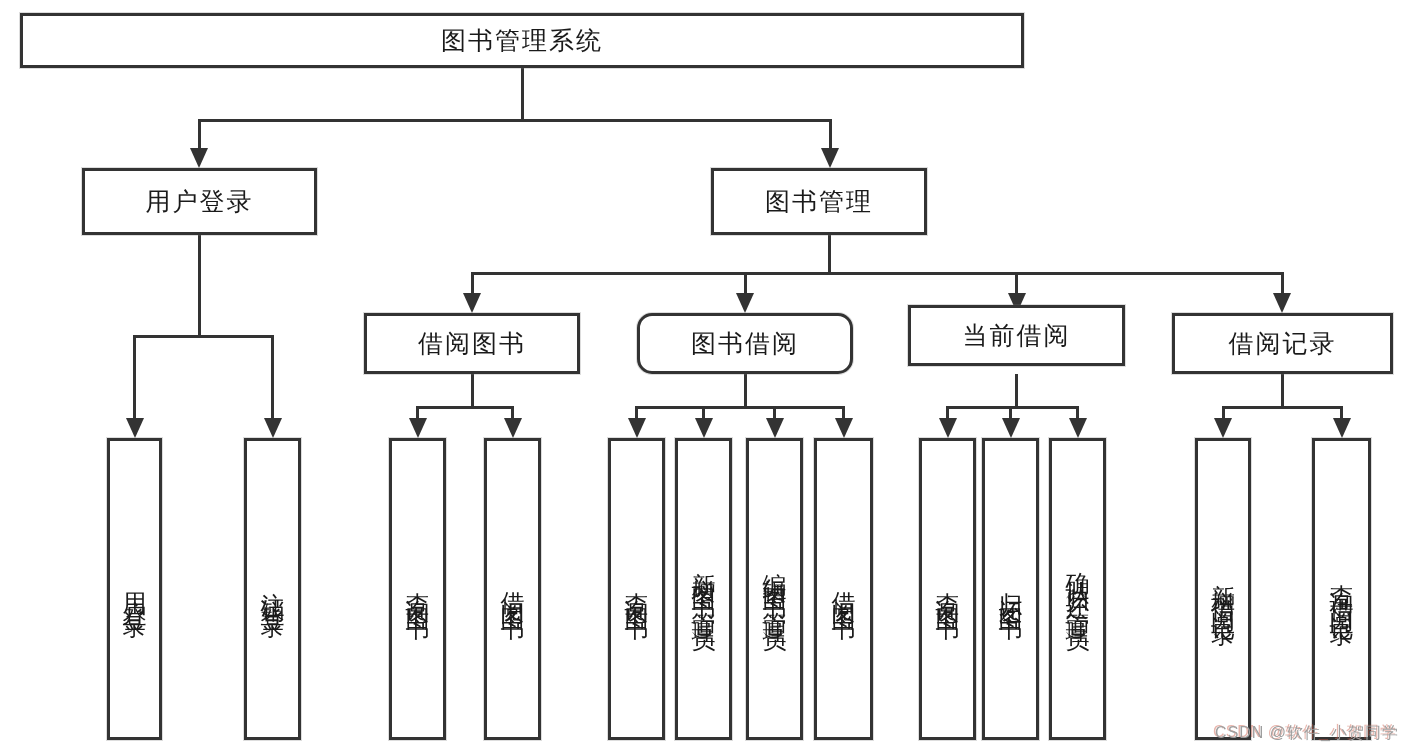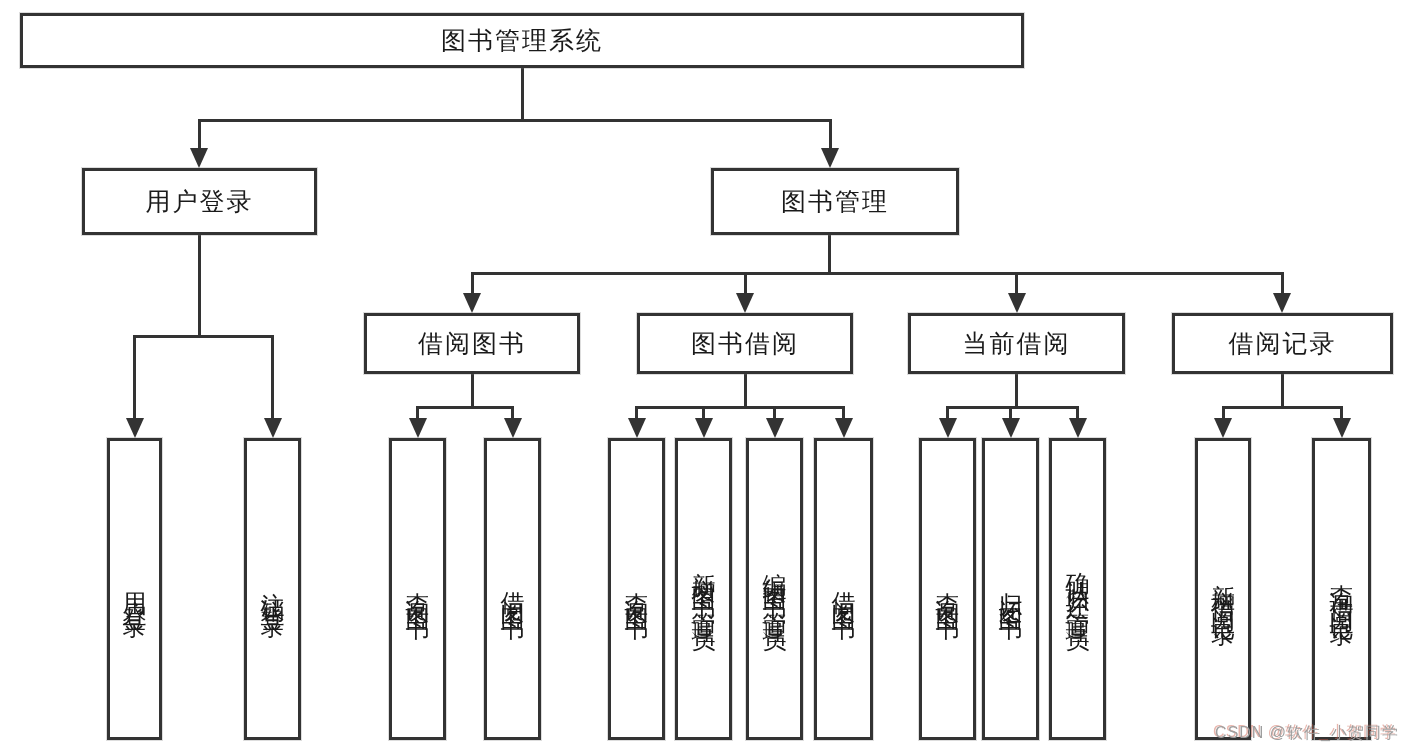--- a/index.html
+++ b/index.html
@@ -120,31 +120,31 @@
     <div class="ah" style="left:1341.5px;top:418px;"></div>
   </div>
 
   <div class="node" style="left:20px;top:13px;width:1004px;height:55px;">
     <span class="hlabel">图书管理系统</span>
   </div>
 
   <div class="node" style="left:82px;top:168px;width:235px;height:67px;">
     <span class="hlabel">用户登录</span>
   </div>
-  <div class="node" style="left:711px;top:168px;width:248px;height:67px;">
+  <div class="node" style="left:711px;top:168px;width:216px;height:67px;">
     <span class="hlabel">图书管理</span>
   </div>
 
   <div class="node" style="left:364px;top:313px;width:216px;height:61px;">
     <span class="hlabel">借阅图书</span>
   </div>
-  <div class="node" style="left:637px;top:313px;width:216px;height:61px;">
+  <div class="node" style="left:637px;top:313px;width:216px;height:61px;border-radius:15px;">
     <span class="hlabel">图书借阅</span>
   </div>
-  <div class="node" style="left:908px;top:313px;width:217px;height:61px;">
+  <div class="node" style="left:908px;top:305px;width:217px;height:61px;">
     <span class="hlabel">当前借阅</span>
   </div>
   <div class="node" style="left:1172px;top:313px;width:221px;height:61px;">
     <span class="hlabel">借阅记录</span>
   </div>
 
   <div class="node vnode" style="left:107px;top:438px;width:55px;height:302px;">用户登录</div>
   <div class="node vnode" style="left:244px;top:438px;width:57px;height:302px;">注销登录</div>
 
   <div class="node vnode" style="left:389px;top:438px;width:57px;height:302px;">查询图书</div>

